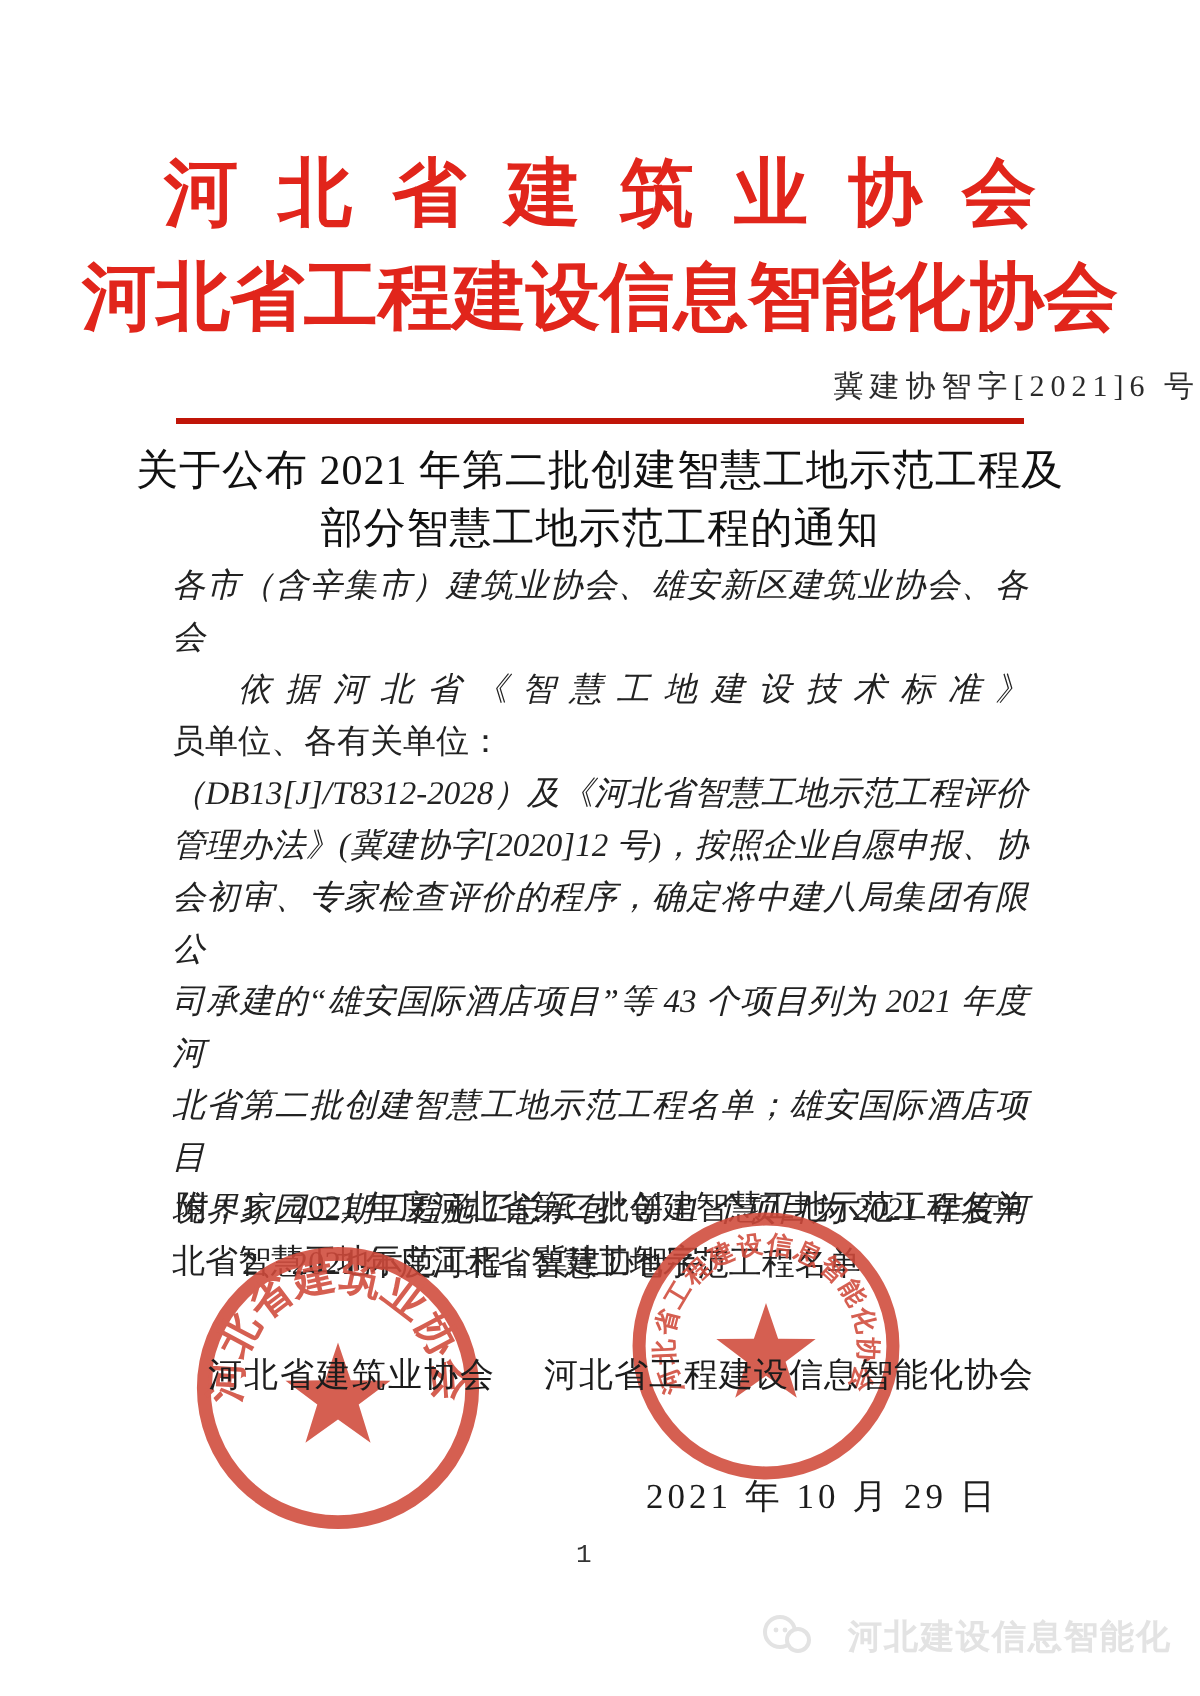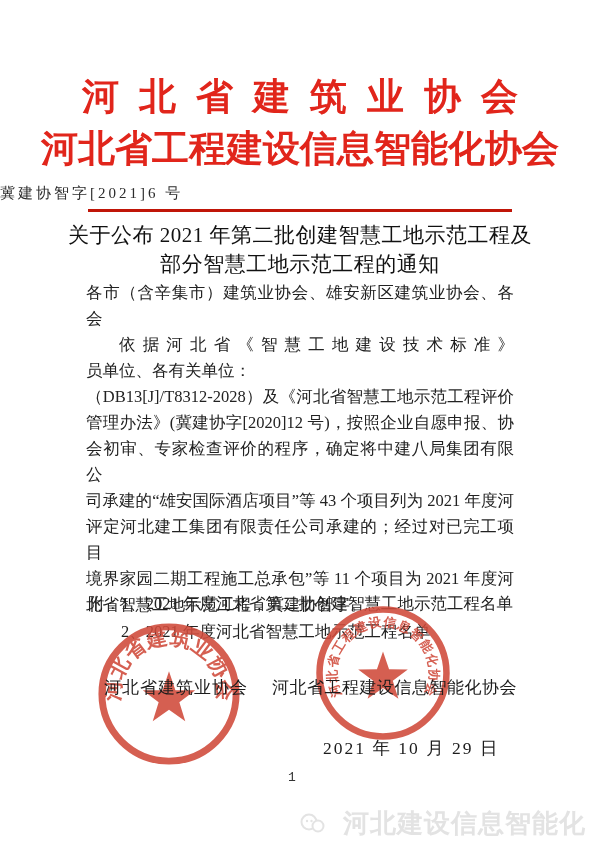--- a/index.html
+++ b/index.html
@@ -33,21 +33,21 @@
     font-size: 37px;
     font-weight: bold;
     color: #e1251b;
     letter-spacing: 0px;
     white-space: nowrap;
     font-family: "Liberation Sans", "DejaVu Sans", sans-serif;
   }
   .doc-number {
     position: absolute;
     top: 184px; left: 0; right: 0;
-    text-align: left;
+    text-align: right;
     font-size: 15px;
     letter-spacing: 3px;
     color: #2b2b2b;
   }
   .red-rule {
     position: absolute;
     top: 209px; left: 88px;
     width: 424px; height: 3px;
     background: #c01508;
   }
@@ -67,21 +67,21 @@
   
   .body-text {
     position: absolute;
     top: 280px; left: 86px;
     width: 428px;
     font-size: 16.5px;
     line-height: 26px;
     color: #222222;
   }
   .bline { text-align: justify; }
-  .bline.stretch { text-align-last: justify; text-justify: inter-character; }
+  .bline.stretch { text-align-last: justify; text-justify: inter-character; font-style: italic; }
   .bline.indent { text-indent: 2em; }
 
   .attachments {
     position: absolute;
     top: 564px; left: 88px;
     width: 430px;
     font-size: 16.5px;
     line-height: 28px;
     color: #222222;
     margin-top: 26px;
@@ -119,21 +119,21 @@
     color: #333333;
     font-family: "Liberation Mono", "DejaVu Sans Mono", monospace;
   }
   .watermark {
     position: absolute;
     top: 806px; right: 14px;
     display: flex;
     align-items: center;
     gap: 16px;
     color: #e3e3e3;
-    font-size: 26px;
+    font-size: 17px;
     font-weight: bold;
     letter-spacing: 1px;
     font-family: "Liberation Sans", "DejaVu Sans", sans-serif;
   }
   .wm-logo { flex: 0 0 auto; }
 </style>
 </head>
 <body>
 
 <div class="page">
@@ -149,21 +149,21 @@
   </div>
 
   <div class="body-text">
     <div class="bline stretch">各市（含辛集市）建筑业协会、雄安新区建筑业协会、各会</div>
     <div class="bline stretch indent">依据河北省《智慧工地建设技术标准》</div>
     <div class="bline">员单位、各有关单位：</div>
     <div class="bline stretch">（DB13[J]/T8312-2028）及《河北省智慧工地示范工程评价</div>
     <div class="bline stretch">管理办法》(冀建协字[2020]12 号)，按照企业自愿申报、协</div>
     <div class="bline stretch">会初审、专家检查评价的程序，确定将中建八局集团有限公</div>
     <div class="bline stretch">司承建的“雄安国际酒店项目”等 43 个项目列为 2021 年度河</div>
-    <div class="bline stretch">评定河北建工集团有限责任公司承建的；经过对已完工项目</div>
+    <div class="bline stretch">北省第二批创建智慧工地示范工程名单；雄安国际酒店项目</div>
     <div class="bline stretch">境界家园二期工程施工总承包”等 11 个项目为 2021 年度河</div>
     <div class="bline">北省智慧工地示范工程，冀建协智字。</div>
   </div>
 
   <div class="attachments">
     <div class="att1">附：1、2021 年度河北省第二批创建智慧工地示范工程名单</div>
     <div class="att2">2、2021 年度河北省智慧工地示范工程名单</div>
   </div>
 
   <svg class="seal seal-1" viewBox="0 0 150 150" xmlns="http://www.w3.org/2000/svg">

